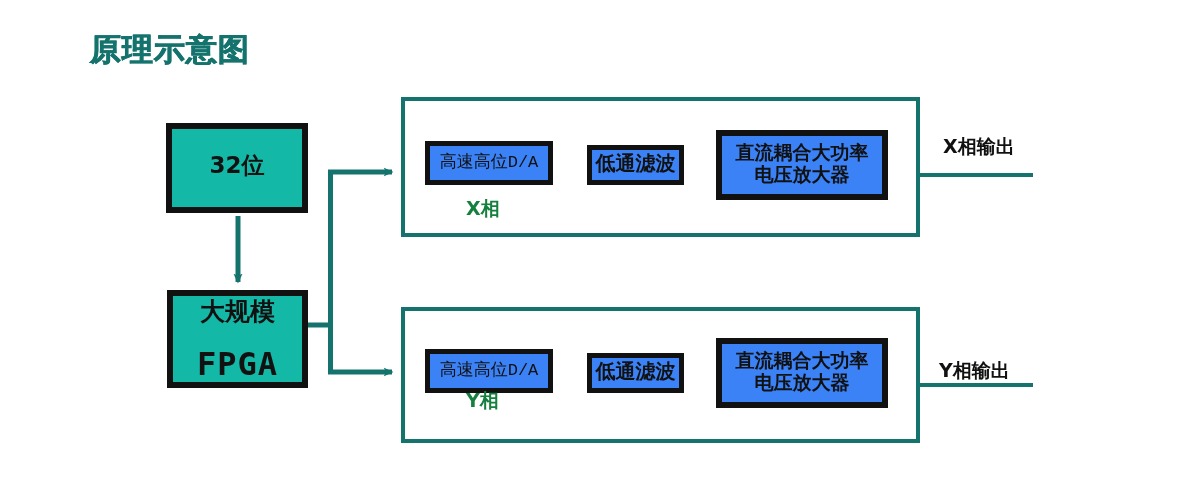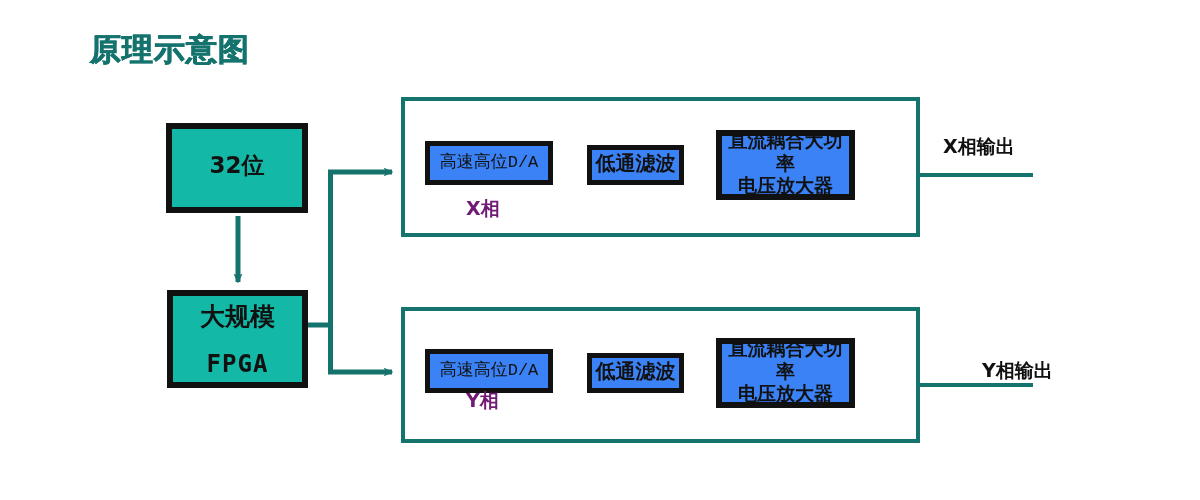--- a/index.html
+++ b/index.html
@@ -55,21 +55,21 @@
     white-space: nowrap;
   }
   #cpu-box { left: 166px; top: 123px; width: 142px; height: 90px; }
   #cpu-box .l1 { font-size: 23px; margin-bottom: 6px;
                  font-family: "DejaVu Sans", sans-serif; }
   #cpu-box .l2 { font-size: 22px; letter-spacing: 1px; }
 
   #fpga-box { left: 167px; top: 290px; width: 141px; height: 98px; }
   #fpga-box .l1 { font-size: 25px; margin-bottom: 17px;
                   font-family: "DejaVu Sans", sans-serif; }
-  #fpga-box .l2 { font-size: 24px; letter-spacing: 1px; }
+  #fpga-box .l2 { font-size: 32px; letter-spacing: 1px; }
 
   
   .phase-box {
     position: absolute;
     box-sizing: border-box;
     background: #ffffff;
     border: 4px solid #15736e;
   }
   #phase-x { left: 401px; top: 97px;  width: 519px; height: 140px; }
   #phase-y { left: 401px; top: 307px; width: 519px; height: 136px; }
@@ -83,54 +83,54 @@
     display: flex;
     align-items: center;
     justify-content: center;
     text-align: center;
     color: #111111;
     font-family: Liberation Mono, monospace;
     line-height: 1.18;
   }
   .stage-box.da   { width: 128px; height: 44px; font-size: 17px; }
   .stage-box.lpf  { width: 97px;  height: 40px; font-size: 20px; font-weight: bold; }
-  .stage-box.amp  { width: 139px; height: 70px; font-size: 19px;
+  .stage-box.amp  { width: 172px; height: 70px; font-size: 19px;
                     border-width: 6px; font-weight: bold; }
 
   
   #da-x  { left: 425px; top: 141px; }
   #lpf-x { left: 587px; top: 145px; }
   #amp-x { left: 716px; top: 130px; }
   
   #da-y  { left: 425px; top: 349px; }
   #lpf-y { left: 587px; top: 353px; }
   #amp-y { left: 716px; top: 338px; }
 
   .phase-label {
     position: absolute;
     font-size: 19px;
     font-weight: bold;
-    color: #701a75;
+    color: #15803d;
     font-family: "DejaVu Sans", "Liberation Sans", sans-serif;
     white-space: nowrap;
   }
   #label-x { left: 466px; top: 196px; }
   #label-y { left: 466px; top: 388px; }
 
   
   .out-label {
     position: absolute;
     font-size: 19px;
     font-weight: bold;
     color: #111111;
     font-family: "DejaVu Sans", "Liberation Sans", sans-serif;
     white-space: nowrap;
   }
   #out-x-label { left: 943px; top: 134px; }
-  #out-y-label { left: 982px; top: 358px; }
+  #out-y-label { left: 939px; top: 358px; }
 
   
   #wires {
     position: absolute;
     left: 0; top: 0;
     width: 1200px;
     height: 500px;
     pointer-events: none;
   }
 </style>

